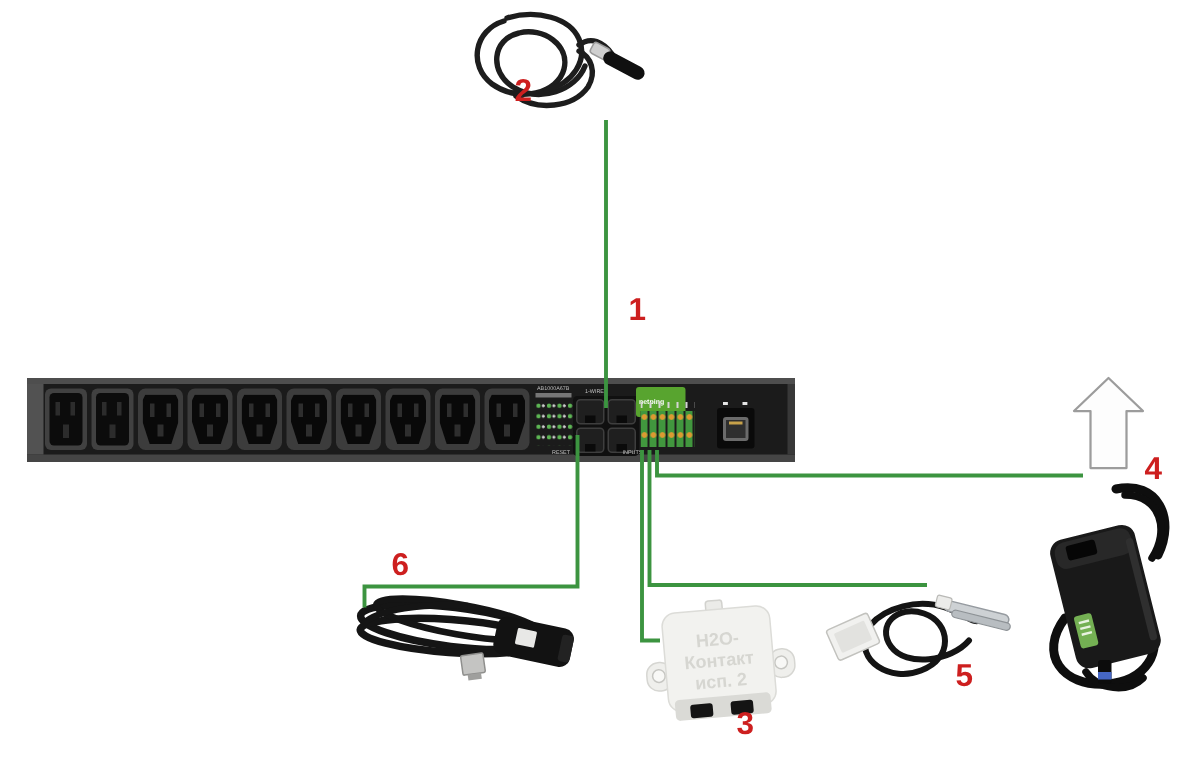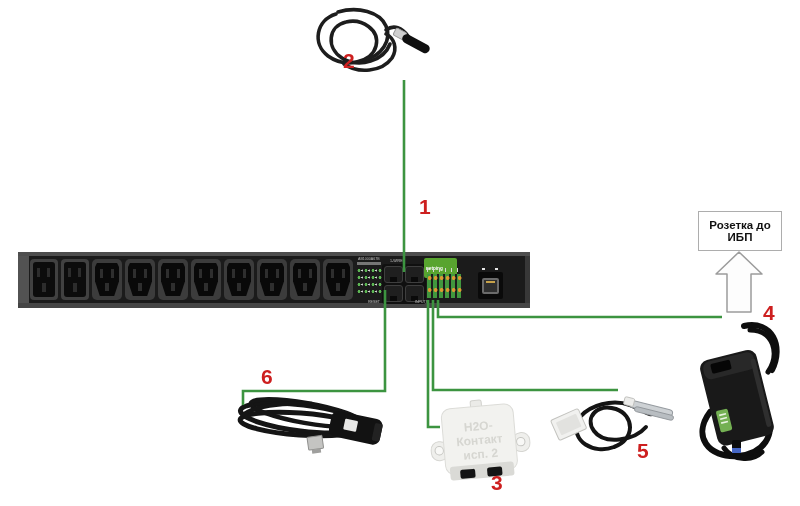--- a/index.html
+++ b/index.html
@@ -83,21 +83,20 @@
     <polyline points="438,300 438,317 722,317"></polyline>
   </svg>
 
   <div class="callout" style="left:419px; top:196px;">1</div>
   <div class="callout" style="left:343px; top:50px;">2</div>
   <div class="callout" style="left:491px; top:472px;">3</div>
   <div class="callout" style="left:763px; top:302px;">4</div>
   <div class="callout" style="left:637px; top:440px;">5</div>
   <div class="callout" style="left:261px; top:366px;">6</div>
 
-  <div class="ups-box">Розетка до ИБП</div>
   <svg class="arrow-svg" width="58" height="64">
     <polygon points="29,2 52,24 41,24 41,62 17,62 17,24 6,24" fill="#fdfdfd" stroke="#9c9c9c" stroke-width="1.5" stroke-linejoin="round"></polygon>
   </svg>
 
   <svg class="comp" style="left:298px; top:0px;" width="145" height="92">
     <g stroke="#1d1d1d" stroke-width="3.6" fill="none" stroke-linecap="round">
       <path d="M38,14 C18,20 14,44 30,56 C48,69 74,62 78,46 C82,30 64,18 48,22 C30,26 28,48 44,58 C62,69 86,60 92,44"></path>
       <path d="M40,12 C60,6 82,12 88,26 C94,40 84,56 66,60"></path>
       <path d="M46,64 C60,74 84,72 94,58 C100,48 96,38 88,34"></path>
       <path d="M88,30 C96,24 104,28 110,36"></path>

